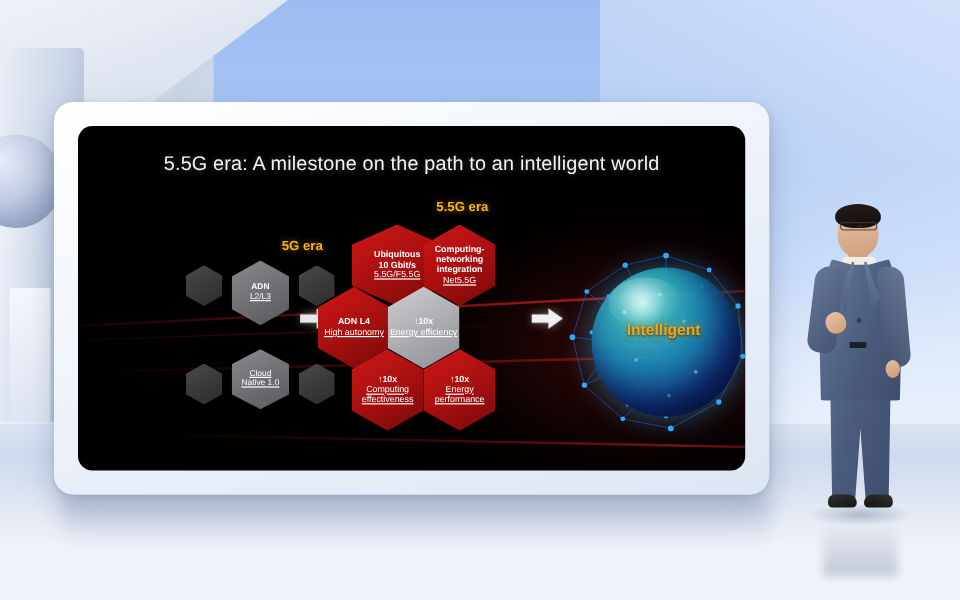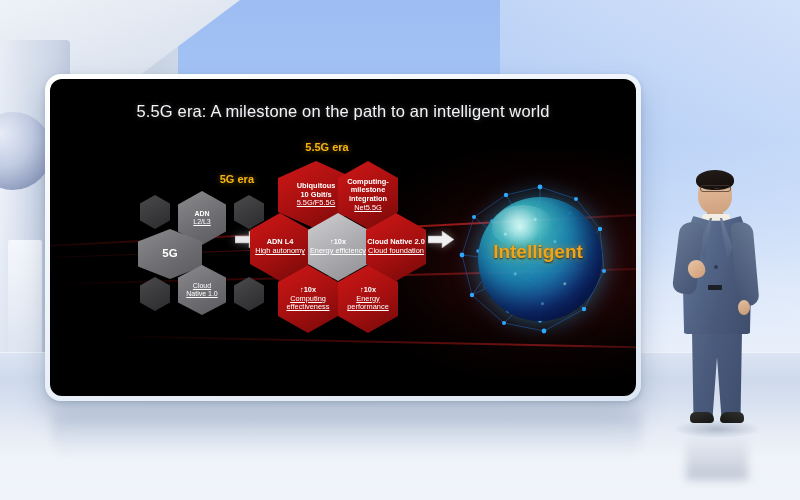--- a/index.html
+++ b/index.html
@@ -58,24 +58,24 @@
     position:absolute; left:0; top:400px; width:800px; height:100px;
     background: linear-gradient(180deg,rgba(255,255,255,0) 0%, rgba(255,255,255,.42) 60%, rgba(255,255,255,.12) 100%);
   }
   .right-wall-glow {
     position:absolute; right:0; top:0; width:300px; height:380px;
     background: linear-gradient(200deg, rgba(255,255,255,.55), rgba(255,255,255,0) 70%);
   }
 
   
   #screen-bezel {
-    position:absolute; left:45px; top:74px; width:596px; height:327px;
+    position:absolute; left:45px; top:85px; width:596px; height:327px;
     border-radius: 16px;
     background: linear-gradient(160deg,#ffffff 0%, #eef3fa 45%, #dde6f3 100%);
-    padding:5px;
+    padding:20px;
     box-shadow: 0 14px 26px rgba(90,110,140,.34), 0 2px 5px rgba(90,110,140,.24);
   }
   #screen {
     position:relative; width:100%; height:100%; border-radius:12px;
     overflow:hidden; background:#000;
   }
   .screen-reflection {
     position:absolute; left:52px; top:414px; width:590px; height:44px;
     border-radius: 0 0 18px 18px;
     background: linear-gradient(180deg, rgba(140,160,190,.30), rgba(140,160,190,0));
@@ -125,21 +125,21 @@
     color:#f2f4f8; font-size:16.5px; font-weight:400; letter-spacing:.15px;
     text-shadow: 0 0 5px rgba(255,255,255,.28);
   }
 
   
   .era-label {
     position:absolute; color:#f5b512; font-size:11px; font-weight:bold;
     text-shadow: 0 0 6px rgba(240,170,20,.55);
   }
   .era-5g  { left:94px;  top:94px;  width:110px; text-align:right; }
-  .era-55g { left:212px; top:62px;  width:130px; text-align:center; }
+  .era-55g { left:212px; top:62px;  width:130px; text-align:right; }
 
   
   .hex {
     position:absolute;
     clip-path: polygon(50% 0%, 100% 25%, 100% 75%, 50% 100%, 0% 75%, 0% 25%);
     display:flex; flex-direction:column; align-items:center; justify-content:center;
     text-align:center; color:#fff; line-height:1.17;
   }
   .hex-gray-dim { background: linear-gradient(150deg,#4a4a4c,#37373a 60%,#2c2c2f); }
   .hex-gray-mid { background: linear-gradient(150deg,#8b8b8e,#6e6e72 55%,#5a5a5e); }
@@ -183,21 +183,21 @@
       radial-gradient(circle at 70% 70%, rgba(180,255,255,.5) 0 1px, transparent 2px),
       radial-gradient(circle at 52% 86%, rgba(120,230,255,.4) 0 1px, transparent 2px);
     opacity:.9;
   }
   .globe-shine {
     position:absolute; left:44px; top:22px; width:62px; height:44px; border-radius:50%;
     background: radial-gradient(ellipse at 40% 35%, rgba(255,255,255,.40), rgba(255,255,255,0) 70%);
   }
   .globe-text {
     position:absolute; left:0; right:0; top:58px; text-align:center;
-    color:#f0a518; font-size:19px; font-weight:bold; line-height:1.2;
+    color:#f0a518; font-size:13px; font-weight:bold; line-height:1.2;
     text-shadow: 0 0 7px rgba(240,150,10,.65), 0 1px 2px rgba(0,0,0,.8);
     z-index:4;
   }
 
   
   #presenter { position:absolute; left:668px; top:168px; width:96px; height:280px; }
   .p-head { position:absolute; left:30px; top:6px; width:34px; height:40px; border-radius:48% 48% 44% 44%; background:linear-gradient(170deg,#e7c3a4,#cfa07c); }
   .p-hair { position:absolute; left:28px; top:2px; width:38px; height:20px; border-radius:50% 50% 42% 42%; background:linear-gradient(170deg,#241d1a,#120d0b); }
   .p-glasses { position:absolute; left:32px; top:17px; width:31px; height:7px; border:1px solid #4b3a30; border-radius:3px; opacity:.75; }
   .p-glasses:after { content:''; position:absolute; left:13px; top:2px; width:5px; height:1px; background:#4b3a30; }
@@ -294,23 +294,20 @@
         <div class="hex hex-gray-dim" style="left:2px;  top:4px;  width:30px; height:34px;"></div>
         <div class="hex hex-gray-dim" style="left:96px; top:4px;  width:30px; height:34px;"></div>
         <div class="hex hex-gray-dim" style="left:2px;  top:86px; width:30px; height:34px;"></div>
         <div class="hex hex-gray-dim" style="left:96px; top:86px; width:30px; height:34px;"></div>
 
         <div class="hex hex-gray-mid" style="left:40px; top:0px; width:48px; height:54px;">
           <div class="l1">ADN</div>
           <div class="l2">L2/L3</div>
         </div>
 
-        <div class="hex hex-gray-mid" style="left:0px; top:38px; width:64px; height:50px;">
-          <div class="big">5G</div>
-        </div>
 
 
         <div class="hex hex-gray-mid" style="left:40px; top:74px; width:48px; height:50px;">
           <div class="l2">Cloud</div>
           <div class="l2">Native 1.0</div>
         </div>
       </div>
 
       <svg class="arrow-right" style="left:185px; top:152px;" viewBox="0 0 26 17">
         <polygon points="0,5 14,5 14,0 26,8.5 14,17 14,12 0,12" fill="#e8e8ea" stroke="#9a9a9d" stroke-width="0.6"></polygon>
@@ -319,39 +316,35 @@
       <div id="cluster-55g">
 
         <div class="hex hex-red" style="left:28px; top:0px; width:76px; height:68px;">
           <div class="l1">Ubiquitous</div>
           <div class="l1">10 Gbit/s</div>
           <div class="l2">5.5G/F5.5G</div>
         </div>
 
         <div class="hex hex-red" style="left:88px; top:0px; width:60px; height:68px;">
           <div class="l1">Computing-</div>
-          <div class="l1">milestone</div>
+          <div class="l1">networking</div>
           <div class="l1">integration</div>
           <div class="l2">Net5.5G</div>
         </div>
 
         <div class="hex hex-red" style="left:0px; top:52px; width:60px; height:68px;">
           <div class="l1">ADN  L4</div>
           <div class="l2">High autonomy</div>
         </div>
 
         <div class="hex hex-gray-lite" style="left:58px; top:52px; width:60px; height:68px;">
           <div class="l1" style="color:#ffffff">↑10x</div>
           <div class="l2" style="color:#ffffff">Energy efficiency</div>
         </div>
 
-        <div class="hex hex-red" style="left:116px; top:52px; width:60px; height:68px;">
-          <div class="l1">Cloud Native 2.0</div>
-          <div class="l2">Cloud foundation</div>
-        </div>
 
         <div class="hex hex-red" style="left:28px; top:104px; width:60px; height:68px;">
           <div class="l1">↑10x</div>
           <div class="l2">Computing</div>
           <div class="l2">effectiveness</div>
         </div>
 
         <div class="hex hex-red" style="left:88px; top:104px; width:60px; height:68px;">
           <div class="l1">↑10x</div>
           <div class="l2">Energy</div>

